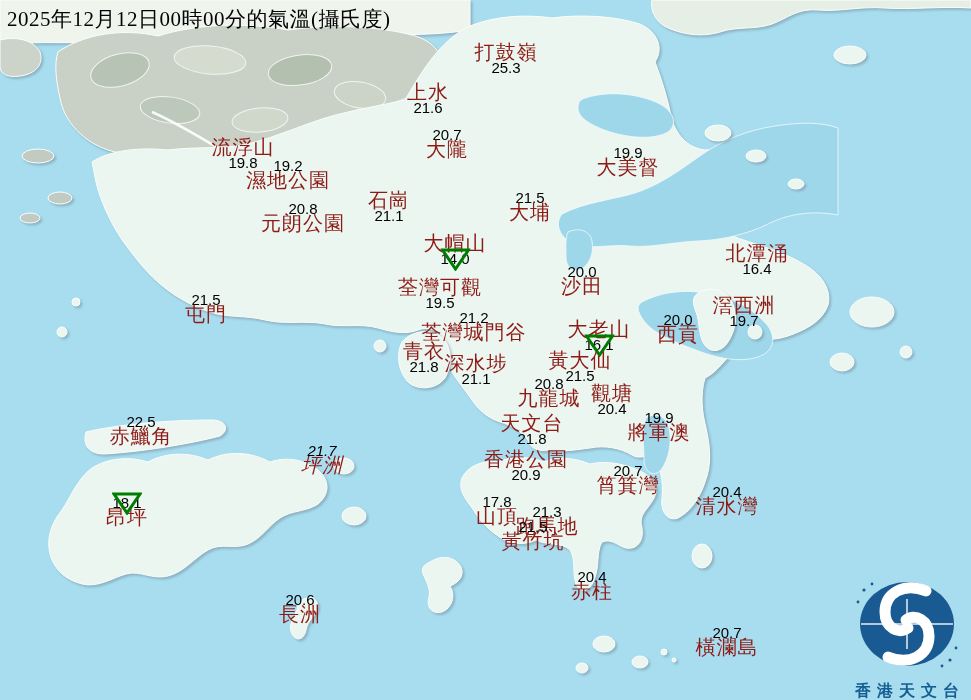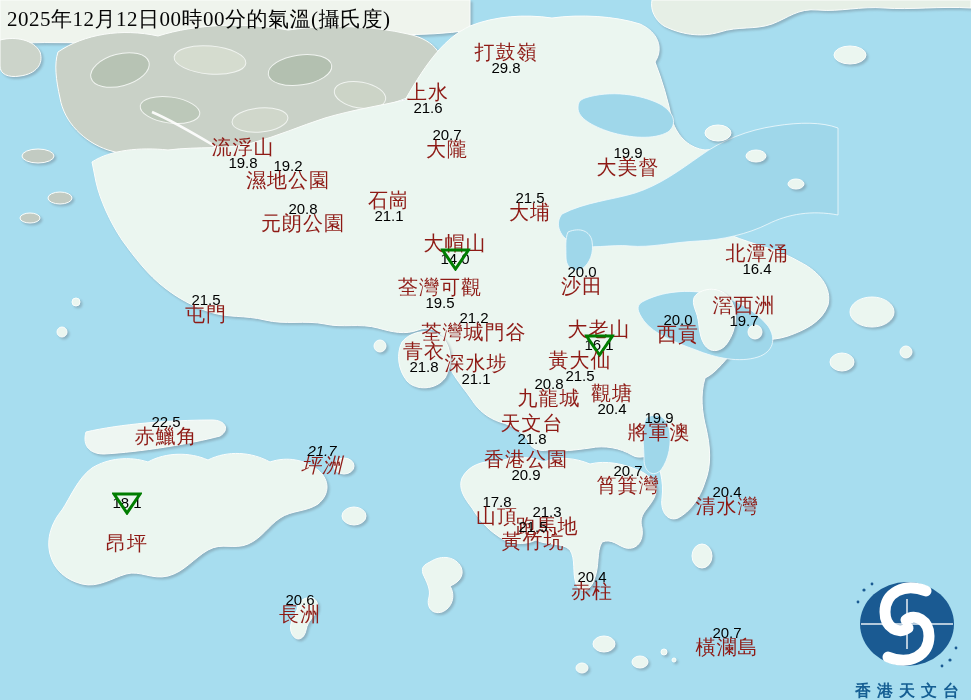--- a/index.html
+++ b/index.html
@@ -119,21 +119,21 @@
     </g>
 
     <path d="M152,112 C175,122 198,136 218,148" stroke="#ffffff" stroke-width="2.5" fill="none" opacity="0.9"></path>
   </svg>
 
   <div id="title">2025年12月12日00時00分的氣溫(攝氏度)</div>
 
   <div id="stations">
       <div class="station val-below" style="left: 506px; top: 45px;">
 
-      <span class="val">29.8</span>
+      <span class="val">25.3</span>
       <span class="nm">打鼓嶺</span>
     </div>
       <div class="station val-below" style="left: 428px; top: 85px;">
 
       <span class="val">21.6</span>
       <span class="nm">上水</span>
     </div>
       <div class="station val-above" style="left: 447px; top: 127px;">
 
       <span class="val">20.7</span>
@@ -240,21 +240,21 @@
       <div class="station val-above" style="left: 549px; top: 376px;">
 
       <span class="val">20.8</span>
       <span class="nm">九龍城</span>
     </div>
       <div class="station val-below" style="left: 612px; top: 386px;">
 
       <span class="val">20.4</span>
       <span class="nm">觀塘</span>
     </div>
-      <div class="station val-above" style="left: 141px; top: 414px; margin-left: 25px;">
+      <div class="station val-above" style="left: 141px; top: 414px;">
 
       <span class="val">22.5</span>
       <span class="nm">赤鱲角</span>
     </div>
       <div class="station val-below" style="left: 532px; top: 416px;">
 
       <span class="val">21.8</span>
       <span class="nm">天文台</span>
     </div>
       <div class="station val-above" style="left: 659px; top: 410px;">
@@ -290,21 +290,21 @@
       <div class="station val-above" style="left: 533px; top: 519px;">
 
       <span class="val">21.5</span>
       <span class="nm">黃竹坑</span>
     </div>
       <div class="station val-above" style="left: 727px; top: 484px;">
 
       <span class="val">20.4</span>
       <span class="nm">清水灣</span>
     </div>
-      <div class="station val-above" style="left: 127px; top: 495px; gap: 26px;">
+      <div class="station val-above" style="left: 127px; top: 495px;">
       <span class="tri">
         <svg viewBox="0 0 30 24" width="30" height="24">
           <polygon points="2,3 28,3 15,22" fill="none" stroke="#007d00" stroke-width="3"></polygon>
         </svg>
       </span>
       <span class="val">18.1</span>
       <span class="nm">昂坪</span>
     </div>
       <div class="station val-above" style="left: 592px; top: 569px;">
 

